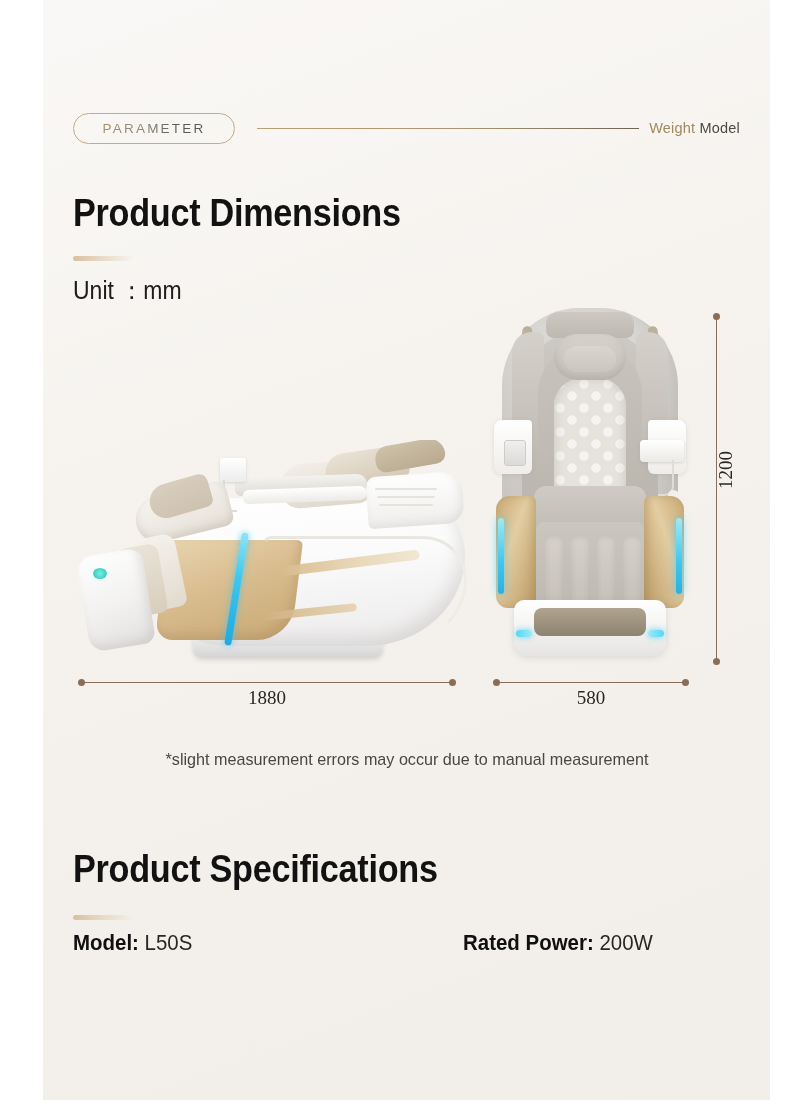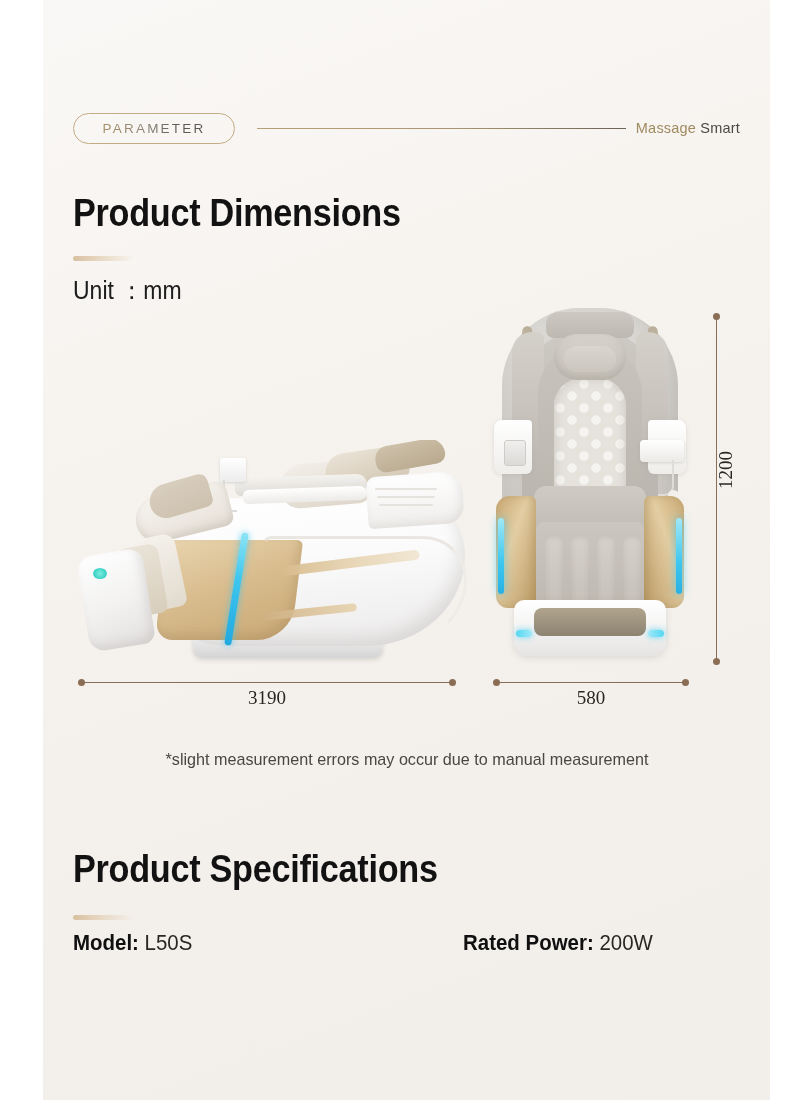--- a/index.html
+++ b/index.html
@@ -582,21 +582,21 @@
 <div class="page">
 
   <div class="panel"></div>
 
   <div class="header-row">
     <div class="param-pill">
       <span class="param-pill-text">PARAMETER</span>
     </div>
     <div class="header-line"></div>
     <div class="header-brand">
-      <span class="brand-gold">Massage</span><span class="brand-dark"> Smart</span>
+      <span class="brand-gold">Weight</span><span class="brand-dark"> Model</span>
     </div>
   </div>
 
   <div class="section-title" id="title-dimensions">Product Dimensions</div>
 
   <div class="gold-bar" id="bar-unit"></div>
 
   <div class="unit-label">Unit ：mm</div>
 
   <div class="stage" id="stage-side">
@@ -658,21 +658,21 @@
     <div class="art f-base"></div>
     <div class="art f-base-inner"></div>
     <div class="art f-base-led-l"></div>
     <div class="art f-base-led-r"></div>
   </div>
 
   <div class="dim-h" id="dim-1880">
     <div class="dot-l"></div>
     <div class="rule"></div>
     <div class="dot-r"></div>
-    <div class="dim-value">3190</div>
+    <div class="dim-value">1880</div>
   </div>
 
   <div class="dim-h" id="dim-770">
     <div class="dot-l"></div>
     <div class="rule"></div>
     <div class="dot-r"></div>
     <div class="dim-value">580</div>
   </div>
 
   <div class="dim-v" id="dim-1200">

